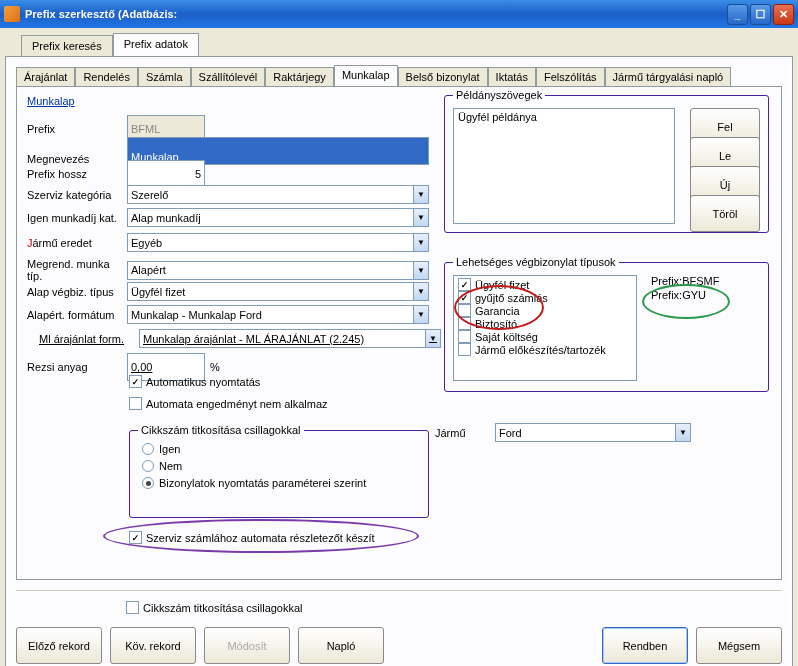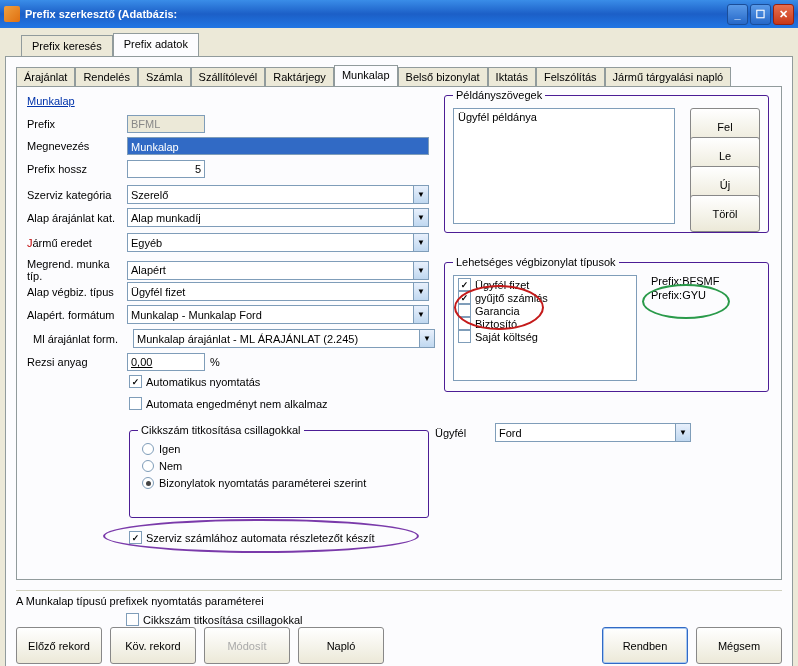--- a/index.html
+++ b/index.html
@@ -23,21 +23,21 @@
 .sub-tab { padding: 3px 7px; background: #ece9d8; border: 1px solid #919b9c; border-bottom: none; cursor: pointer; font-size: 11px; }
 .sub-tab.active { background: #fcfcfe; position: relative; z-index: 1; }
 .sub-tab:not(.active) { margin-top: 2px; }
 .sub-content { border: 1px solid #919b9c; height: 494px; position: relative; background: #fcfcfe; }
 
 .section-title { color: #0033aa; text-decoration: underline; position: absolute; left: 10px; top: 8px; font-size: 11px; }
 
 .form-row { position: absolute; display: flex; align-items: center; }
 .form-label { width: 100px; color: #000; }
 .letterJ { color: #c00000; }
-.input { border: 1px solid #7f9db9; background: white; padding: 3px 3px; height: 18px; font-size: 11px; }
+.input { border: 1px solid #7f9db9; background: white; padding: 13px 3px; height: 18px; font-size: 11px; }
 .input.disabled { background: #ece9d8; color: #888; }
 .input.selected { background: #316ac5; color: white; }
 .combo { border: 1px solid #7f9db9; background: white; height: 19px; display: flex; align-items: center; position: relative; }
 .combo-text { flex: 1; padding: 0 3px; }
 .combo-btn { width: 15px; height: 17px; background: linear-gradient(to bottom, #e8f0fc, #c0d8f0); border-left: 1px solid #7f9db9; display: flex; align-items: center; justify-content: center; font-size: 8px; }
 .checkbox-row { display: flex; align-items: center; gap: 4px; }
 .chk { width: 13px; height: 13px; border: 1px solid #7f9db9; background: white; display: flex; align-items: center; justify-content: center; font-size: 9px; font-weight: bold; }
 
 .groupbox { position: absolute; border: 1px solid #4c1d95; border-radius: 3px; }
 .groupbox-title { position: absolute; top: -7px; left: 8px; background: #fcfcfe; padding: 0 3px; font-size: 11px; }
@@ -91,37 +91,37 @@
     <div class="sub-tab">Jármű tárgyalási napló</div>
   </div>
 
   <div class="sub-content">
     <div class="section-title">Munkalap</div>
 
     <div class="form-row" style="left:10px; top:28px;">
         <span class="form-label">Prefix</span>
         <input class="input disabled" style="width: 78px;" disabled="" value="BFML">
       </div>
-    <div class="form-row" style="left:10px; top:50px;">
+    <div class="form-row" style="left:10px; top:50px;align-items:flex-end;">
         <span class="form-label">Megnevezés</span>
         <div class="input selected" style="width:302px;">Munkalap</div>
       </div>
     <div class="form-row" style="left:10px; top:73px;">
         <span class="form-label">Prefix hossz</span>
         <input class="input" style="width: 78px; text-align: right;" value="5">
       </div>
     <div class="form-row" style="left:10px; top:98px;">
         <span class="form-label">Szerviz kategória</span>
         <div class="combo" style="width:302px;">
           <span class="combo-text">Szerelő</span>
           <div class="combo-btn">▼</div>
         </div>
       </div>
     <div class="form-row" style="left:10px; top:121px;">
-        <span class="form-label">Alap árajánlat kat.</span>
+        <span class="form-label">Igen munkadíj kat.</span>
         <div class="combo" style="width:302px;">
           <span class="combo-text">Alap munkadíj</span>
           <div class="combo-btn">▼</div>
         </div>
       </div>
     <div class="form-row" style="left:10px; top:146px;">
         <span class="form-label"><span class="letterJ">J</span><span>ármű eredet</span></span>
         <div class="combo" style="width:302px;">
           <span class="combo-text">Egyéb</span>
           <div class="combo-btn">▼</div>
@@ -141,21 +141,21 @@
           <div class="combo-btn">▼</div>
         </div>
       </div>
     <div class="form-row" style="left:10px; top:218px;">
         <span class="form-label">Alapért. formátum</span>
         <div class="combo" style="width:302px;">
           <span class="combo-text">Munkalap - Munkalap Ford</span>
           <div class="combo-btn">▼</div>
         </div>
       </div>
-    <div class="form-row" style="left:16px; top:242px;">
+    <div class="form-row" style="left:22px; top:242px;text-decoration:underline;">
         <span class="form-label">Ml árajánlat form.</span>
         <div class="combo" style="width:302px;">
           <span class="combo-text">Munkalap árajánlat - ML ÁRAJÁNLAT (2.245)</span>
           <div class="combo-btn">▼</div>
         </div>
       </div>
     <div class="form-row" style="left:10px; top:266px;">
         <span class="form-label">Rezsi anyag</span>
         <input class="input" style="width: 78px;  text-decoration: underline;" value="0,00">
         <span style="margin-left:5px;">%</span>
@@ -218,40 +218,43 @@
             <span>Garancia</span>
           </div>
         <div class="checkbox-row">
             <div class="chk"></div>
             <span>Biztosító</span>
           </div>
         <div class="checkbox-row">
             <div class="chk"></div>
             <span>Saját költség</span>
           </div>
+        <div class="checkbox-row">
+            <div class="chk"></div>
+            <span>Jármű előkészítés/tartozék</span>
+          </div>
       </div>
       <div style="position:absolute; left:206px; top:12px;">Prefix:BFSMF</div>
       <div style="position:absolute; left:206px; top:26px;">Prefix:GYU</div>
     </div>
 
     <div class="form-row" style="left:418px; top:336px;">
-        <span style="width:60px;">Ügyfél</span>
+        <span style="width:60px;">Jármű</span>
         <div class="combo" style="width:196px;">
           <span class="combo-text">Ford</span>
           <div class="combo-btn">▼</div>
         </div>
       </div>
 
     <div class="ellipse red-ellipse"></div>
     <div class="ellipse green-ellipse"></div>
     <div class="ellipse purple-ellipse"></div>
   </div>
 
   <div class="bottom-section">
-    <div>A Munkalap típusú prefixek nyomtatás paraméterei</div>
     <div class="checkbox-row" style="margin-left:110px; margin-top:6px;">
         <div class="chk"></div>
         <span>Cikkszám titkosítása csillagokkal</span>
       </div>
   </div>
 
   <div class="bottom-btns">
     <div class="btn" style="width:86px;">Előző rekord</div>
     <div class="btn" style="width:86px;">Köv. rekord</div>
     <div class="btn" style="width:86px; color:#aaa;">Módosít</div>

